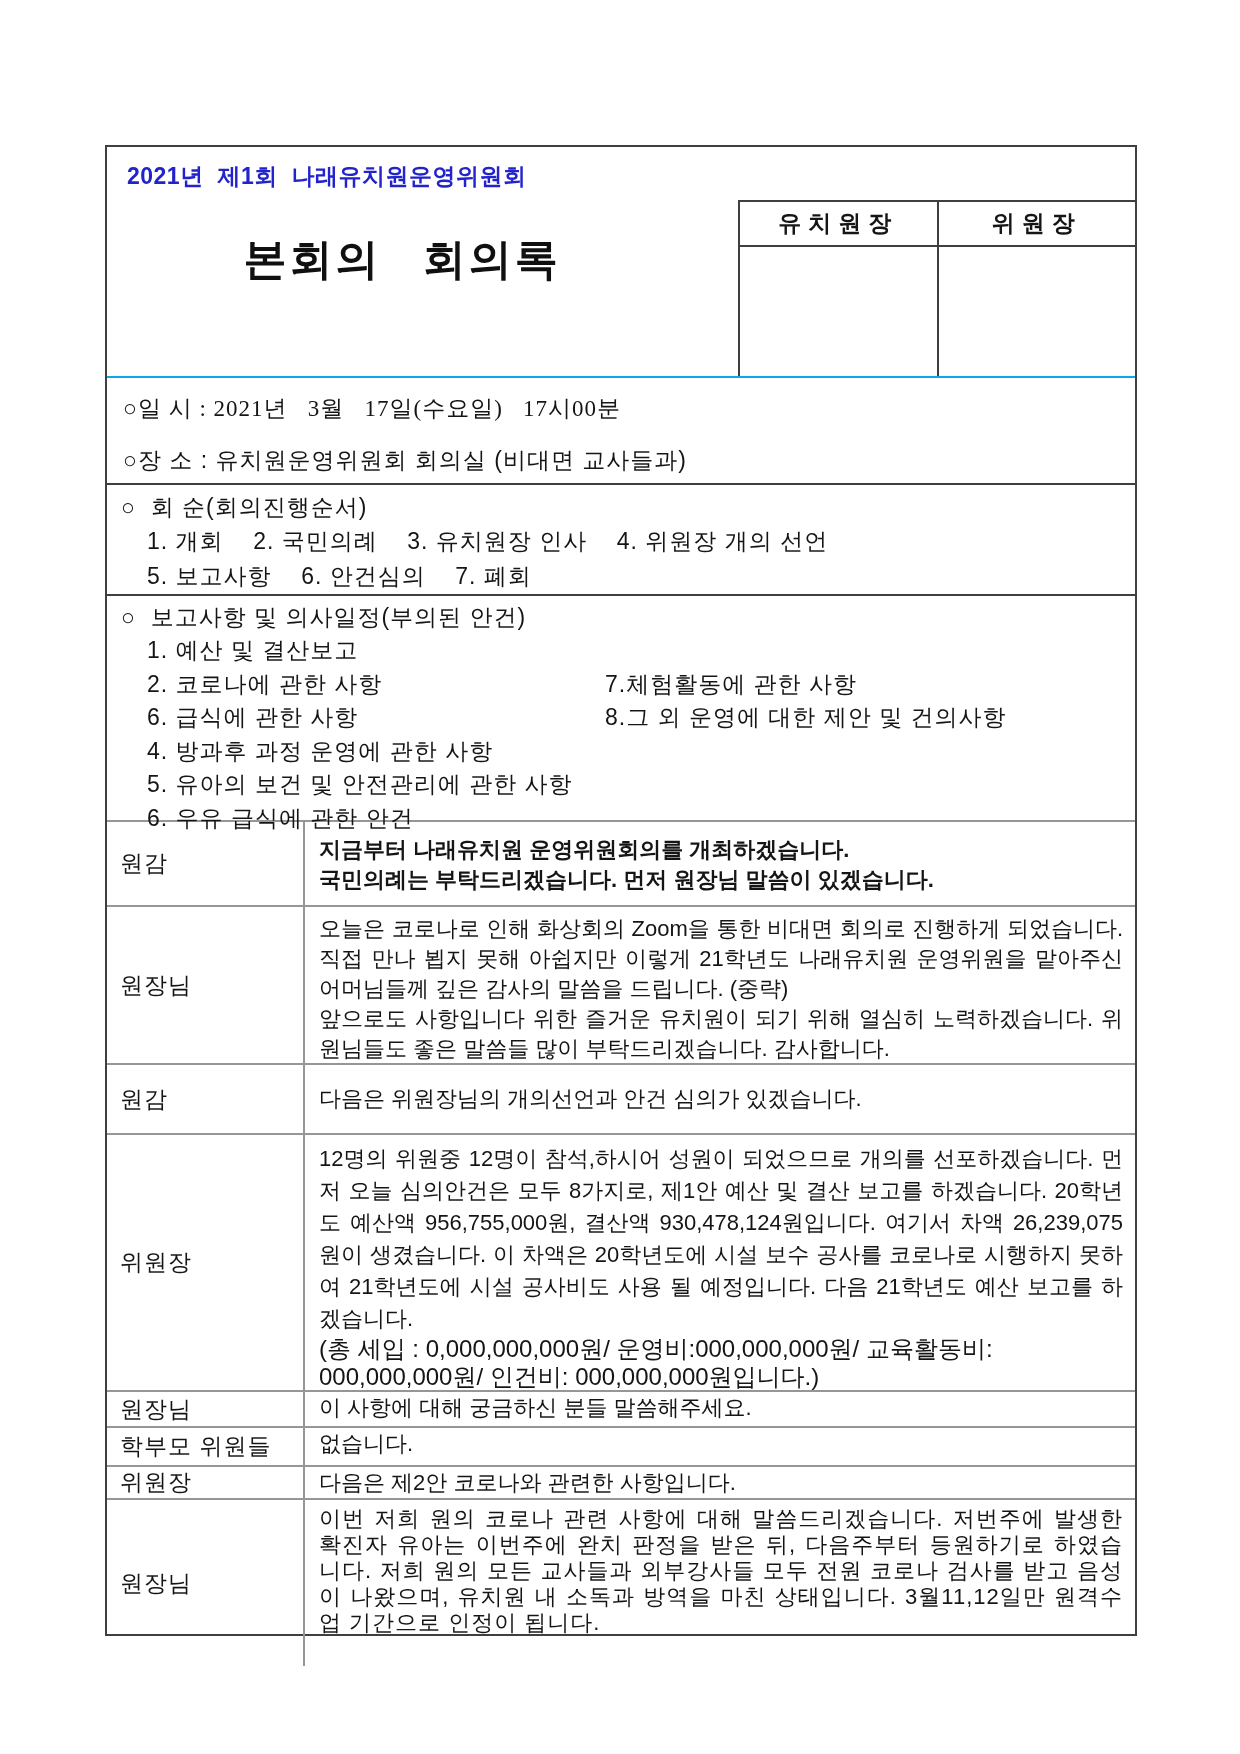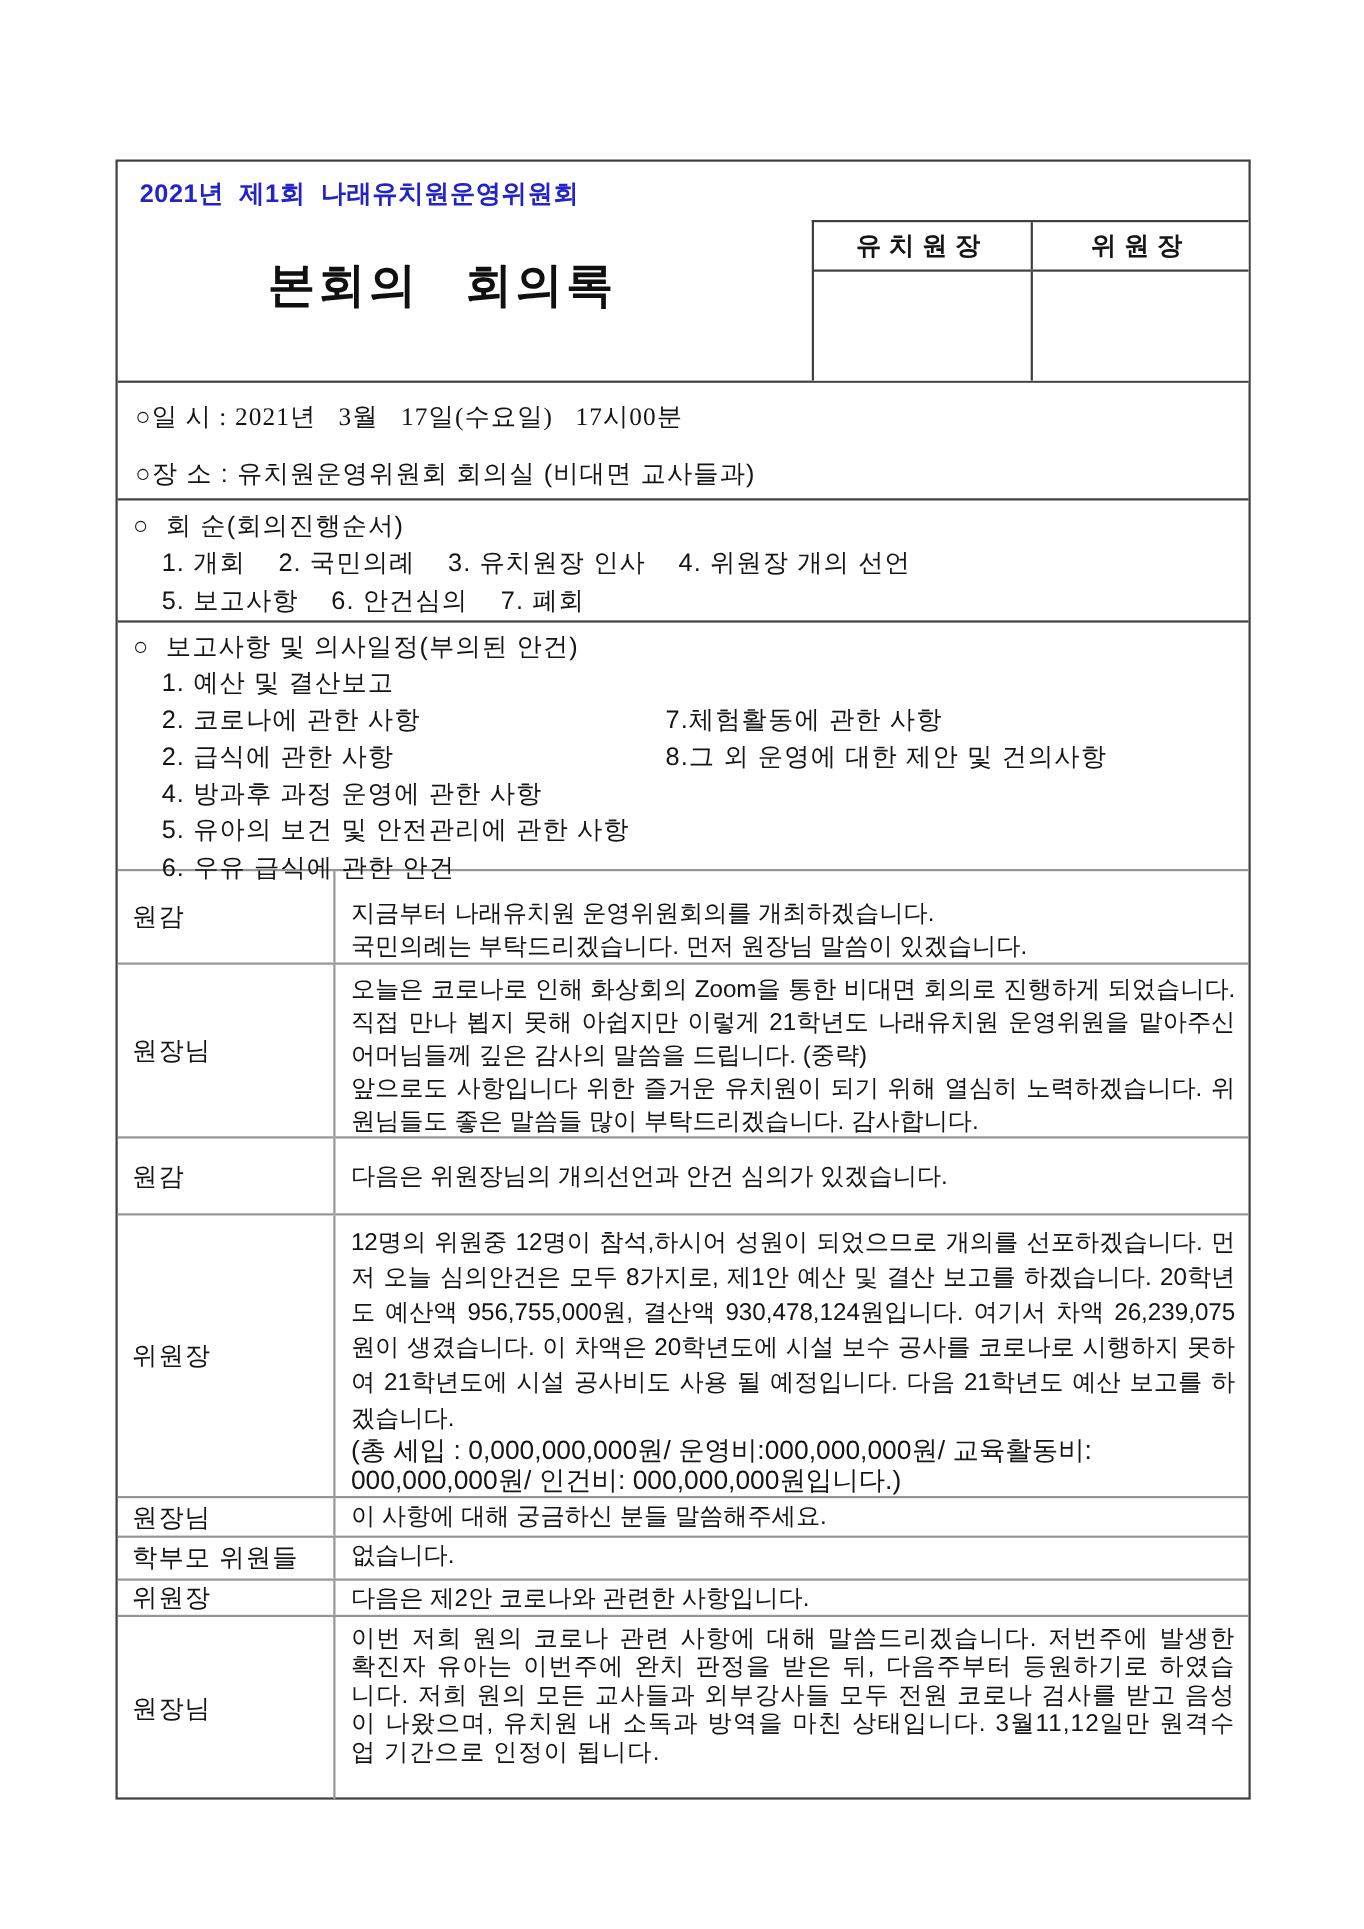--- a/index.html
+++ b/index.html
@@ -6,21 +6,21 @@
   body{
     width:1240px;height:1754px;position:relative;
     font-family:"Liberation Sans","DejaVu Sans",sans-serif;
     color:#151515;-webkit-font-smoothing:antialiased;
   }
   .frame{
     position:absolute;left:105px;top:145px;width:1032px;height:1491px;
     border:2px solid #3f3f3f;box-sizing:border-box;background:#fff;
   }
   
-  .sec-header{position:relative;height:201px;border-bottom:2px solid #404040;box-sizing:border-box;}
+  .sec-header{position:relative;height:231px;border-bottom:2px solid #0ea5e9;box-sizing:border-box;}
   .committee-title{
     position:absolute;left:20px;top:14px;font-size:23px;font-weight:700;
     color:#2323cc;white-space:pre;letter-spacing:.5px;
   }
   .main-title{
     position:absolute;left:0;top:84px;width:590px;text-align:center;
     font-family:"Liberation Serif","DejaVu Serif",serif;
     font-size:43px;font-weight:700;letter-spacing:3px;white-space:pre;color:#101010;
   }
   .sig-table{
@@ -55,21 +55,21 @@
   
   .drow{display:flex;border-bottom:2px solid #969696;box-sizing:border-box;}
   .drow:last-child{border-bottom:none;}
   .speaker{
     width:198px;flex:0 0 198px;border-right:2px solid #969696;box-sizing:border-box;
     display:flex;align-items:center;padding:4px 6px 4px 13px;
     font-size:23px;letter-spacing:1px;white-space:pre;
   }
   .speech{flex:1;padding:4px 12px 4px 14px;box-sizing:border-box;font-size:22px;}
   .speech p{margin:0;}
-  .r1{height:85px;} .r1 .speech{padding-top:23px;} .r1 p{line-height:30px;}
+  .r1{height:85px;} .r1 .speech{padding-top:13px;font-weight:bold;} .r1 p{line-height:30px;}
   .r2{height:158px;} .r2 .speech{padding-top:7px;} .r2 p{line-height:30px;text-align:justify;word-break:break-all;}
   .r3{height:70px;} .r3 .speech{display:flex;align-items:center;} .r3 p{line-height:28px;}
   .r4{height:257px;} .r4 .speech{padding-top:8px;}
   .r4 p.main{line-height:32px;text-align:justify;word-break:break-all;}
   .r4 p.note{font-size:24px;line-height:28px;letter-spacing:0;}
   .r5{height:36px;} .r6{height:39px;} .r7{height:33px;}
   .r5 p,.r6 p,.r7 p{line-height:28px;}
   .r5 .speech,.r6 .speech,.r7 .speech{padding-top:2px;}
   .r5 .speaker,.r6 .speaker,.r7 .speaker{padding-top:1px;padding-bottom:1px;}
   .r8{height:166px;} .r8 .speech{padding-top:6px;}
@@ -110,21 +110,21 @@
     <div class="agenda-heading">○  보고사항 및 의사일정(부의된 안건)</div>
     <div class="agenda-row">
       <div class="agenda-left">1. 예산 및 결산보고</div>
       <div class="agenda-right"></div>
     </div>
     <div class="agenda-row">
       <div class="agenda-left">2. 코로나에 관한 사항</div>
       <div class="agenda-right">7.체험활동에 관한 사항</div>
     </div>
     <div class="agenda-row">
-      <div class="agenda-left">2. 급식에 관한 사항</div>
+      <div class="agenda-left">6. 급식에 관한 사항</div>
       <div class="agenda-right">8.그 외 운영에 대한 제안 및 건의사항</div>
     </div>
     <div class="agenda-row">
       <div class="agenda-left">4. 방과후 과정 운영에 관한 사항</div>
       <div class="agenda-right"></div>
     </div>
     <div class="agenda-row">
       <div class="agenda-left">5. 유아의 보건 및 안전관리에 관한 사항</div>
       <div class="agenda-right"></div>
     </div>

